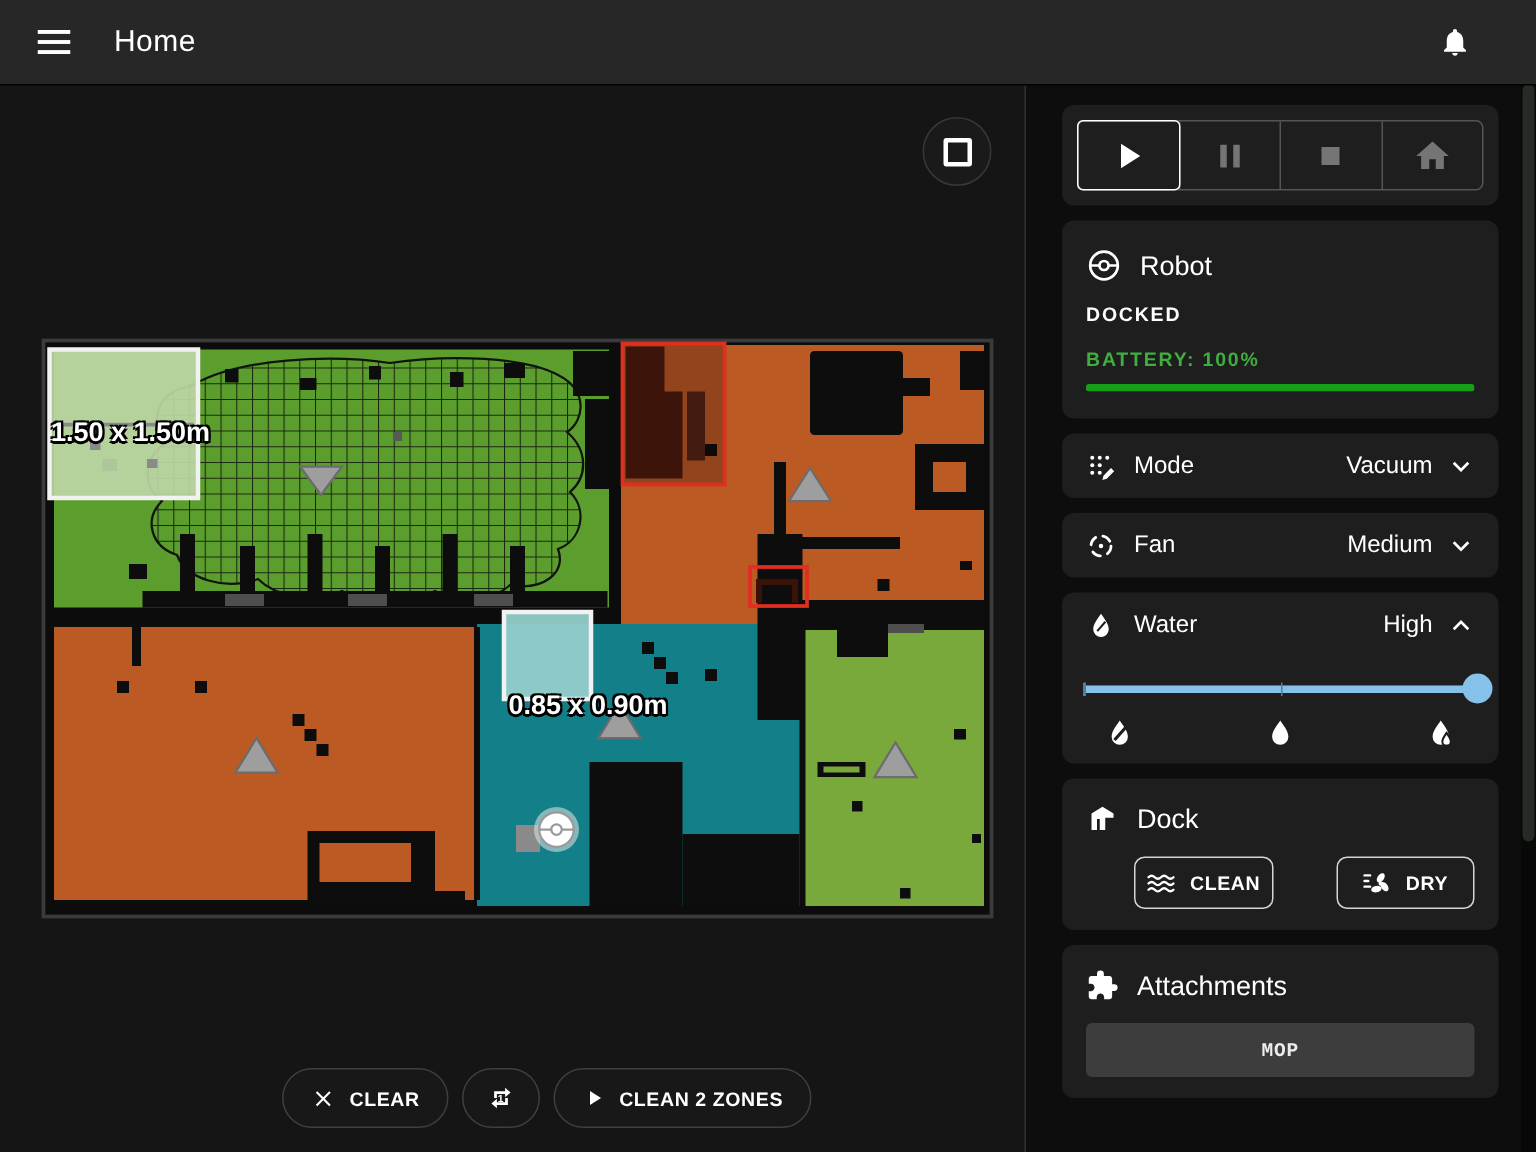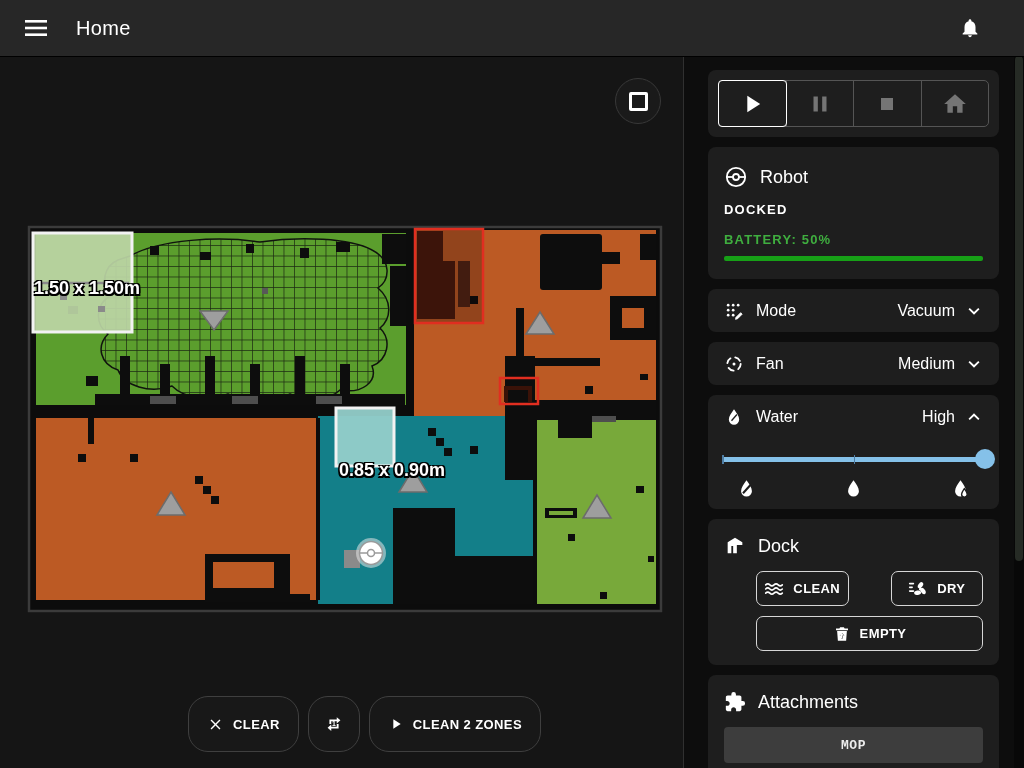--- a/index.html
+++ b/index.html
@@ -27,21 +27,21 @@
                    1.5px 1.5px 0 #000, 0 2px 0 #000; pointer-events:none;margin-top:20px; }
   #zone-label-1 { left:34px; top:202px; }
   #zone-label-2 { left:339px; top:384px; }
 
   .map-round-btn { position:absolute; left:615px; top:22px; width:46px; height:46px;
       border-radius:50%; background:#1a1a1a; border:1px solid #383838;
       display:flex; align-items:center; justify-content:center; cursor:pointer; }
   .map-round-btn .sq { width:19px; height:19px; border:3px solid #fff; border-radius:2px; }
 
   .map-toolbar { position:absolute; left:188px; bottom:16px; display:flex; gap:9px; }
-  .pill { height:56px; border-radius:20px; background:#181818; border:1px solid #3f3f3f;
+  .pill { height:40px; border-radius:20px; background:#181818; border:1px solid #3f3f3f;
       color:#fff; font-size:13px; font-weight:bold; letter-spacing:.4px;
       display:flex; align-items:center; gap:9px; padding:0 18px; cursor:pointer;
       font-family:"Liberation Sans", sans-serif; white-space:nowrap;margin-top:20px; }
   .pill.filled { background:#3d3d3d; border-color:#3d3d3d; }
   .pill.icon-only { padding:0 14px; }
 
   
   .panel { flex:1; background:#0d0d0d; padding:14px 25px 0 24px; display:flex;
            flex-direction:column; gap:10px; position:relative; overflow:hidden; }
   .card { background:#1e1e1e; border-radius:8px; flex:0 0 auto; }
@@ -324,21 +324,21 @@
       <div class="card robot-card">
         <div class="card-header">
           <svg width="24" height="24" viewBox="0 0 24 24">
             <circle cx="12" cy="12" r="9.2" fill="none" stroke="#fff" stroke-width="1.8"></circle>
             <line x1="2.8" y1="12" x2="21.2" y2="12" stroke="#fff" stroke-width="1.8"></line>
             <circle cx="12" cy="12" r="3" fill="#1e1e1e" stroke="#fff" stroke-width="1.8"></circle>
           </svg>
           <span>Robot</span>
         </div>
         <div class="robot-status">DOCKED</div>
-        <div class="battery-label">BATTERY: 50%</div>
+        <div class="battery-label">BATTERY: 100%</div>
         <div class="battery-track">
           <div class="battery-fill" style="width: 100%;"></div>
         </div>
       </div>
 
       <div class="card row-card">
         <svg width="20" height="20" viewBox="0 0 24 24" fill="#fff">
           <circle cx="5" cy="5" r="1.6"></circle>
             <circle cx="11" cy="5" r="1.6"></circle>
             <circle cx="17" cy="5" r="1.6"></circle>
@@ -431,30 +431,20 @@
                 <ellipse cx="15" cy="7.5" rx="2.6" ry="4.2" transform="rotate(35 15 7.5)"></ellipse>
                 <ellipse cx="18" cy="14.5" rx="2.6" ry="4.2" transform="rotate(145 18 14.5)"></ellipse>
                 <ellipse cx="11.5" cy="16.5" rx="2.6" ry="4.2" transform="rotate(260 11.5 16.5)"></ellipse>
                 <circle cx="14.8" cy="12.2" r="1.6"></circle>
               </g>
               <path stroke="#fff" stroke-width="1.9" stroke-linecap="round" d="M2 5.5h4.5M2 10h3M2 14.5h4.5"></path>
             </svg>
             <span>DRY</span>
           </button>
         </div>
-        <div class="empty-row">
-          <button class="outline-btn">
-            <svg width="18" height="18" viewBox="0 0 24 24">
-              <path fill="#fff" d="M9.5 3h5l1 1.5H20V7H4V4.5h4.5zM5.5 8h13l-1 13h-11z"></path>
-              <path fill="#1e1e1e" d="M12 10.5 8.8 14h2.2v4h2v-4h2.2z"></path>
-              <path fill="#fff" d="M12 10.5 8.8 14h2.2v4h2v-4h2.2z" transform="translate(0,0.4) scale(0.96) "></path>
-            </svg>
-            <span>EMPTY</span>
-          </button>
-        </div>
       </div>
 
       <div class="card attach-card">
         <div class="card-header">
           <svg width="22" height="22" viewBox="0 0 24 24">
             <path fill="#fff" d="M20.5 11H19V7c0-1.1-.9-2-2-2h-4V3.5a2.5 2.5 0 0 0-5 0V5H4c-1.1 0-1.99.9-1.99 2v3.8H3.5c1.49 0 2.7 1.21 2.7 2.7s-1.21 2.7-2.7 2.7H2V20c0 1.1.9 2 2 2h3.8v-1.5c0-1.49 1.21-2.7 2.7-2.7 1.49 0 2.7 1.21 2.7 2.7V22H17c1.1 0 2-.9 2-2v-4h1.5a2.5 2.5 0 0 0 0-5z"></path>
           </svg>
           <span>Attachments</span>
         </div>
         <button class="mop-btn">MOP</button>

